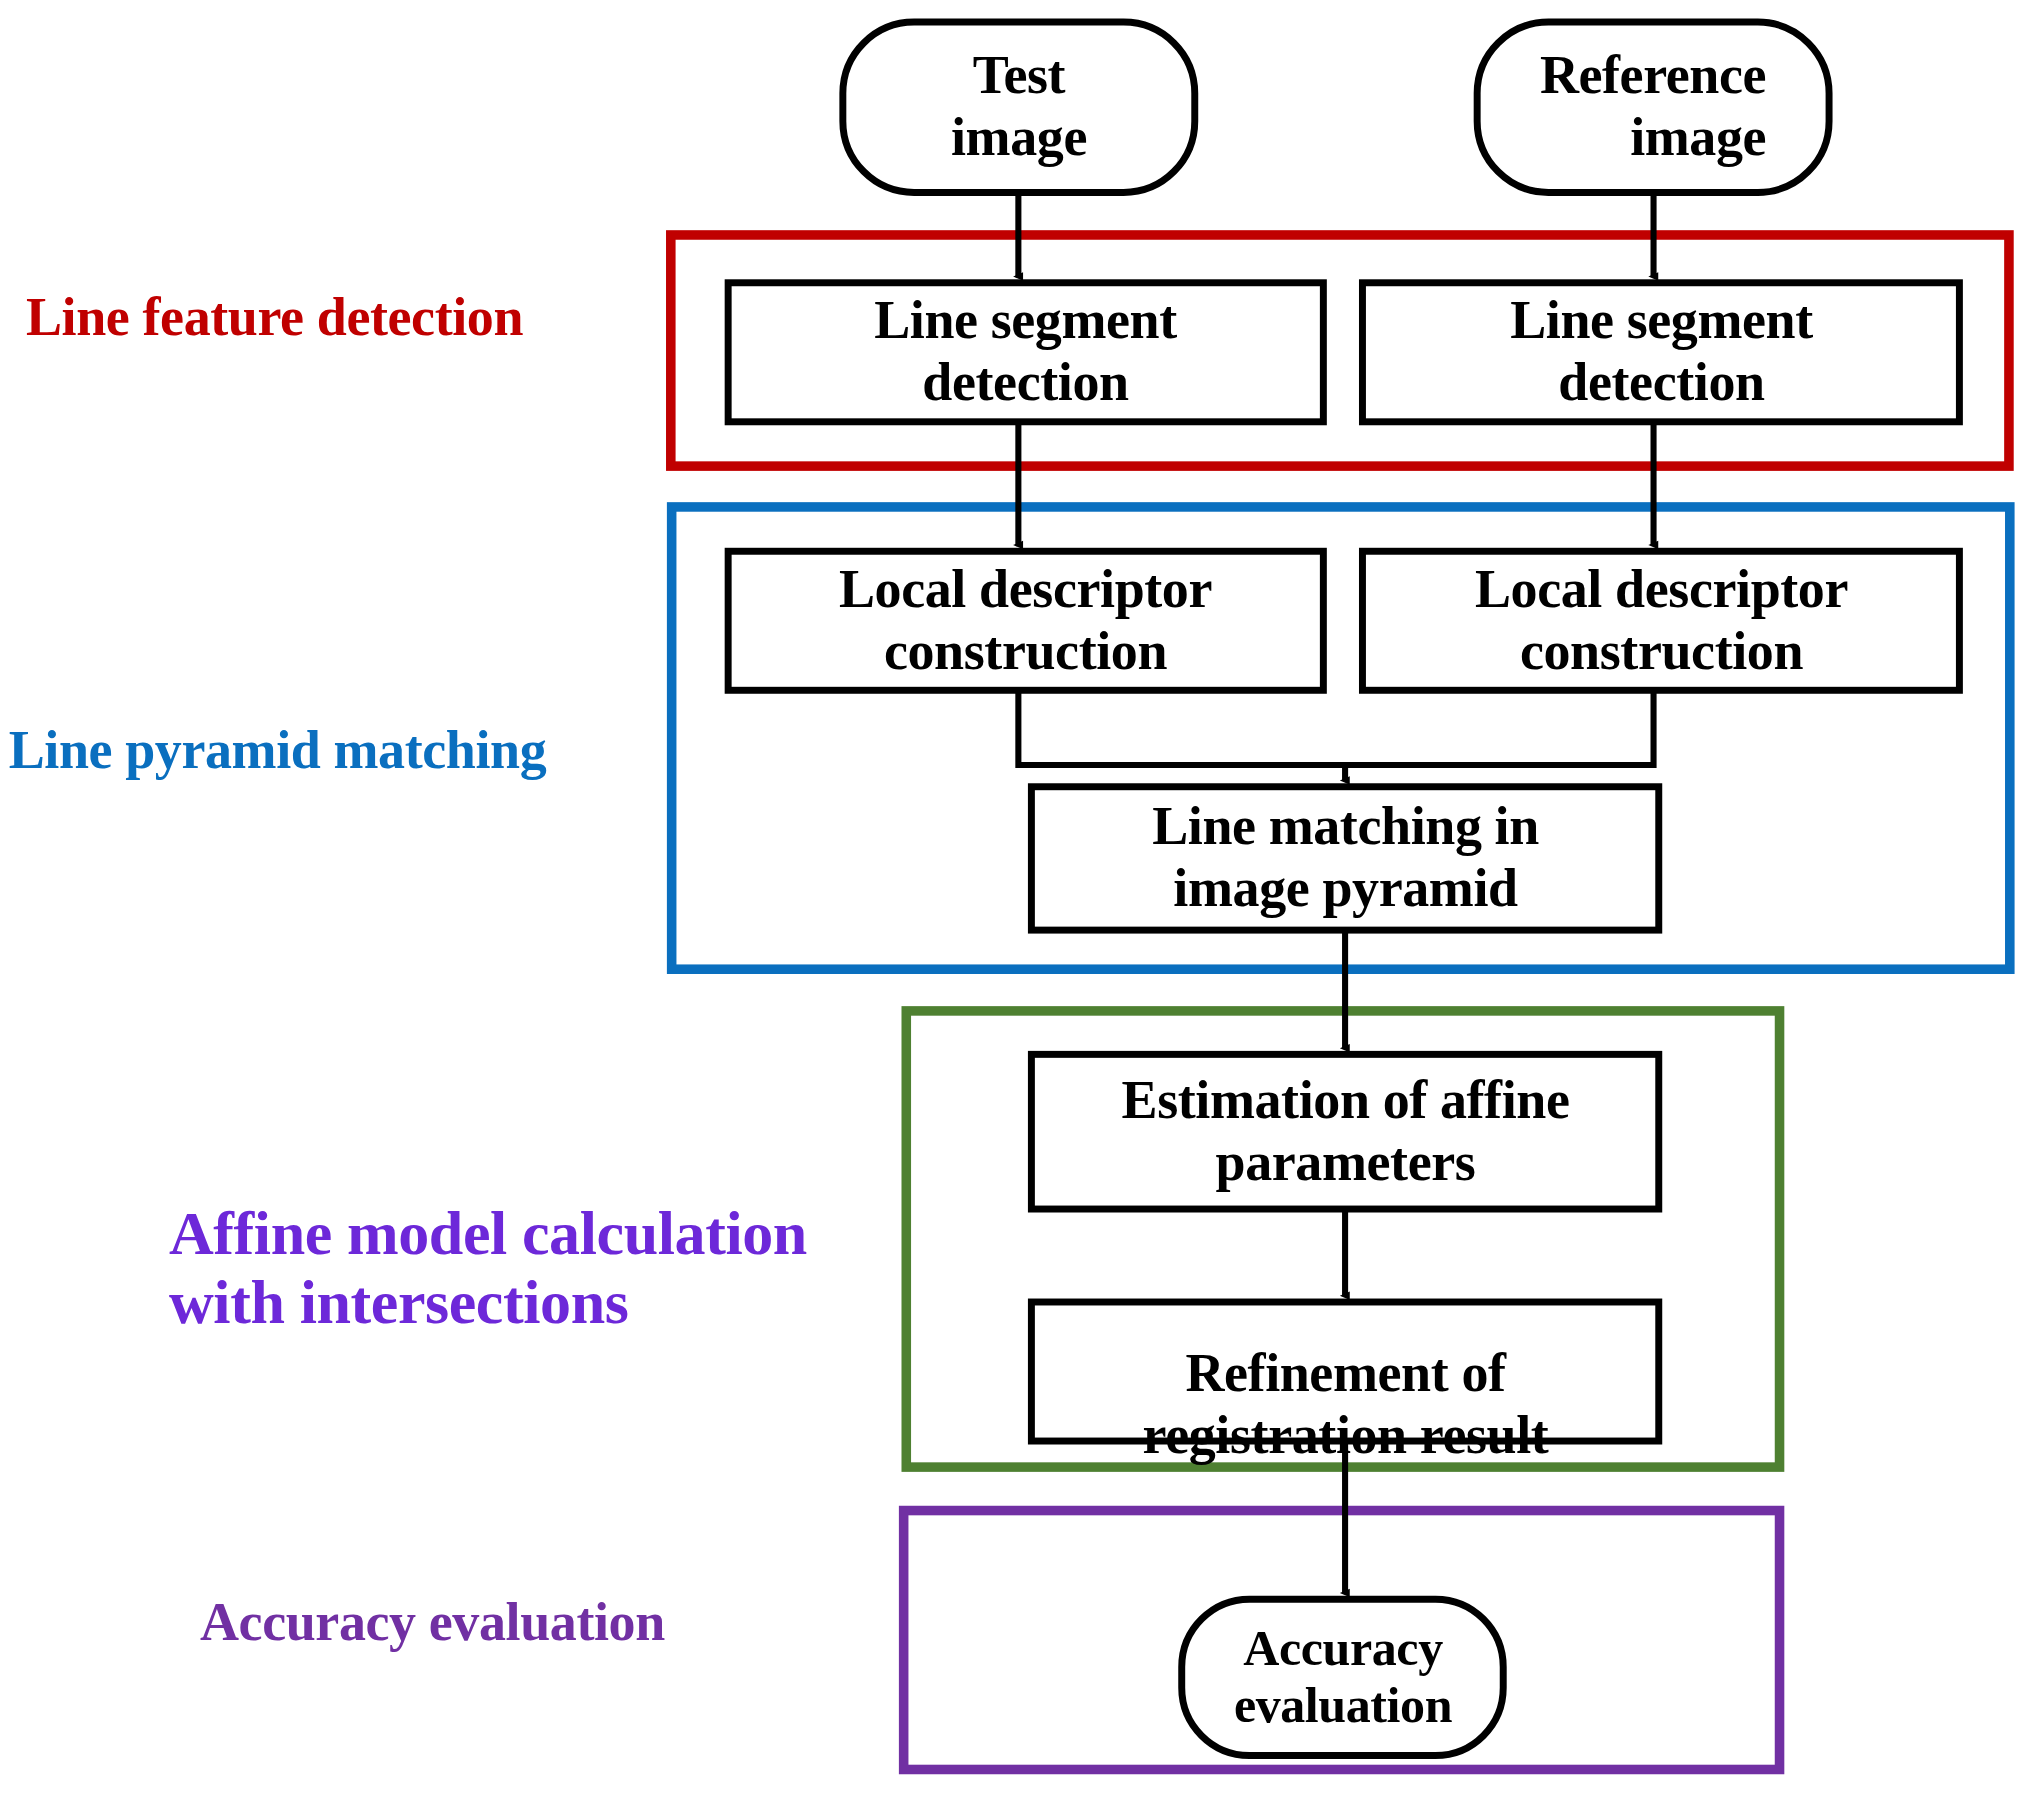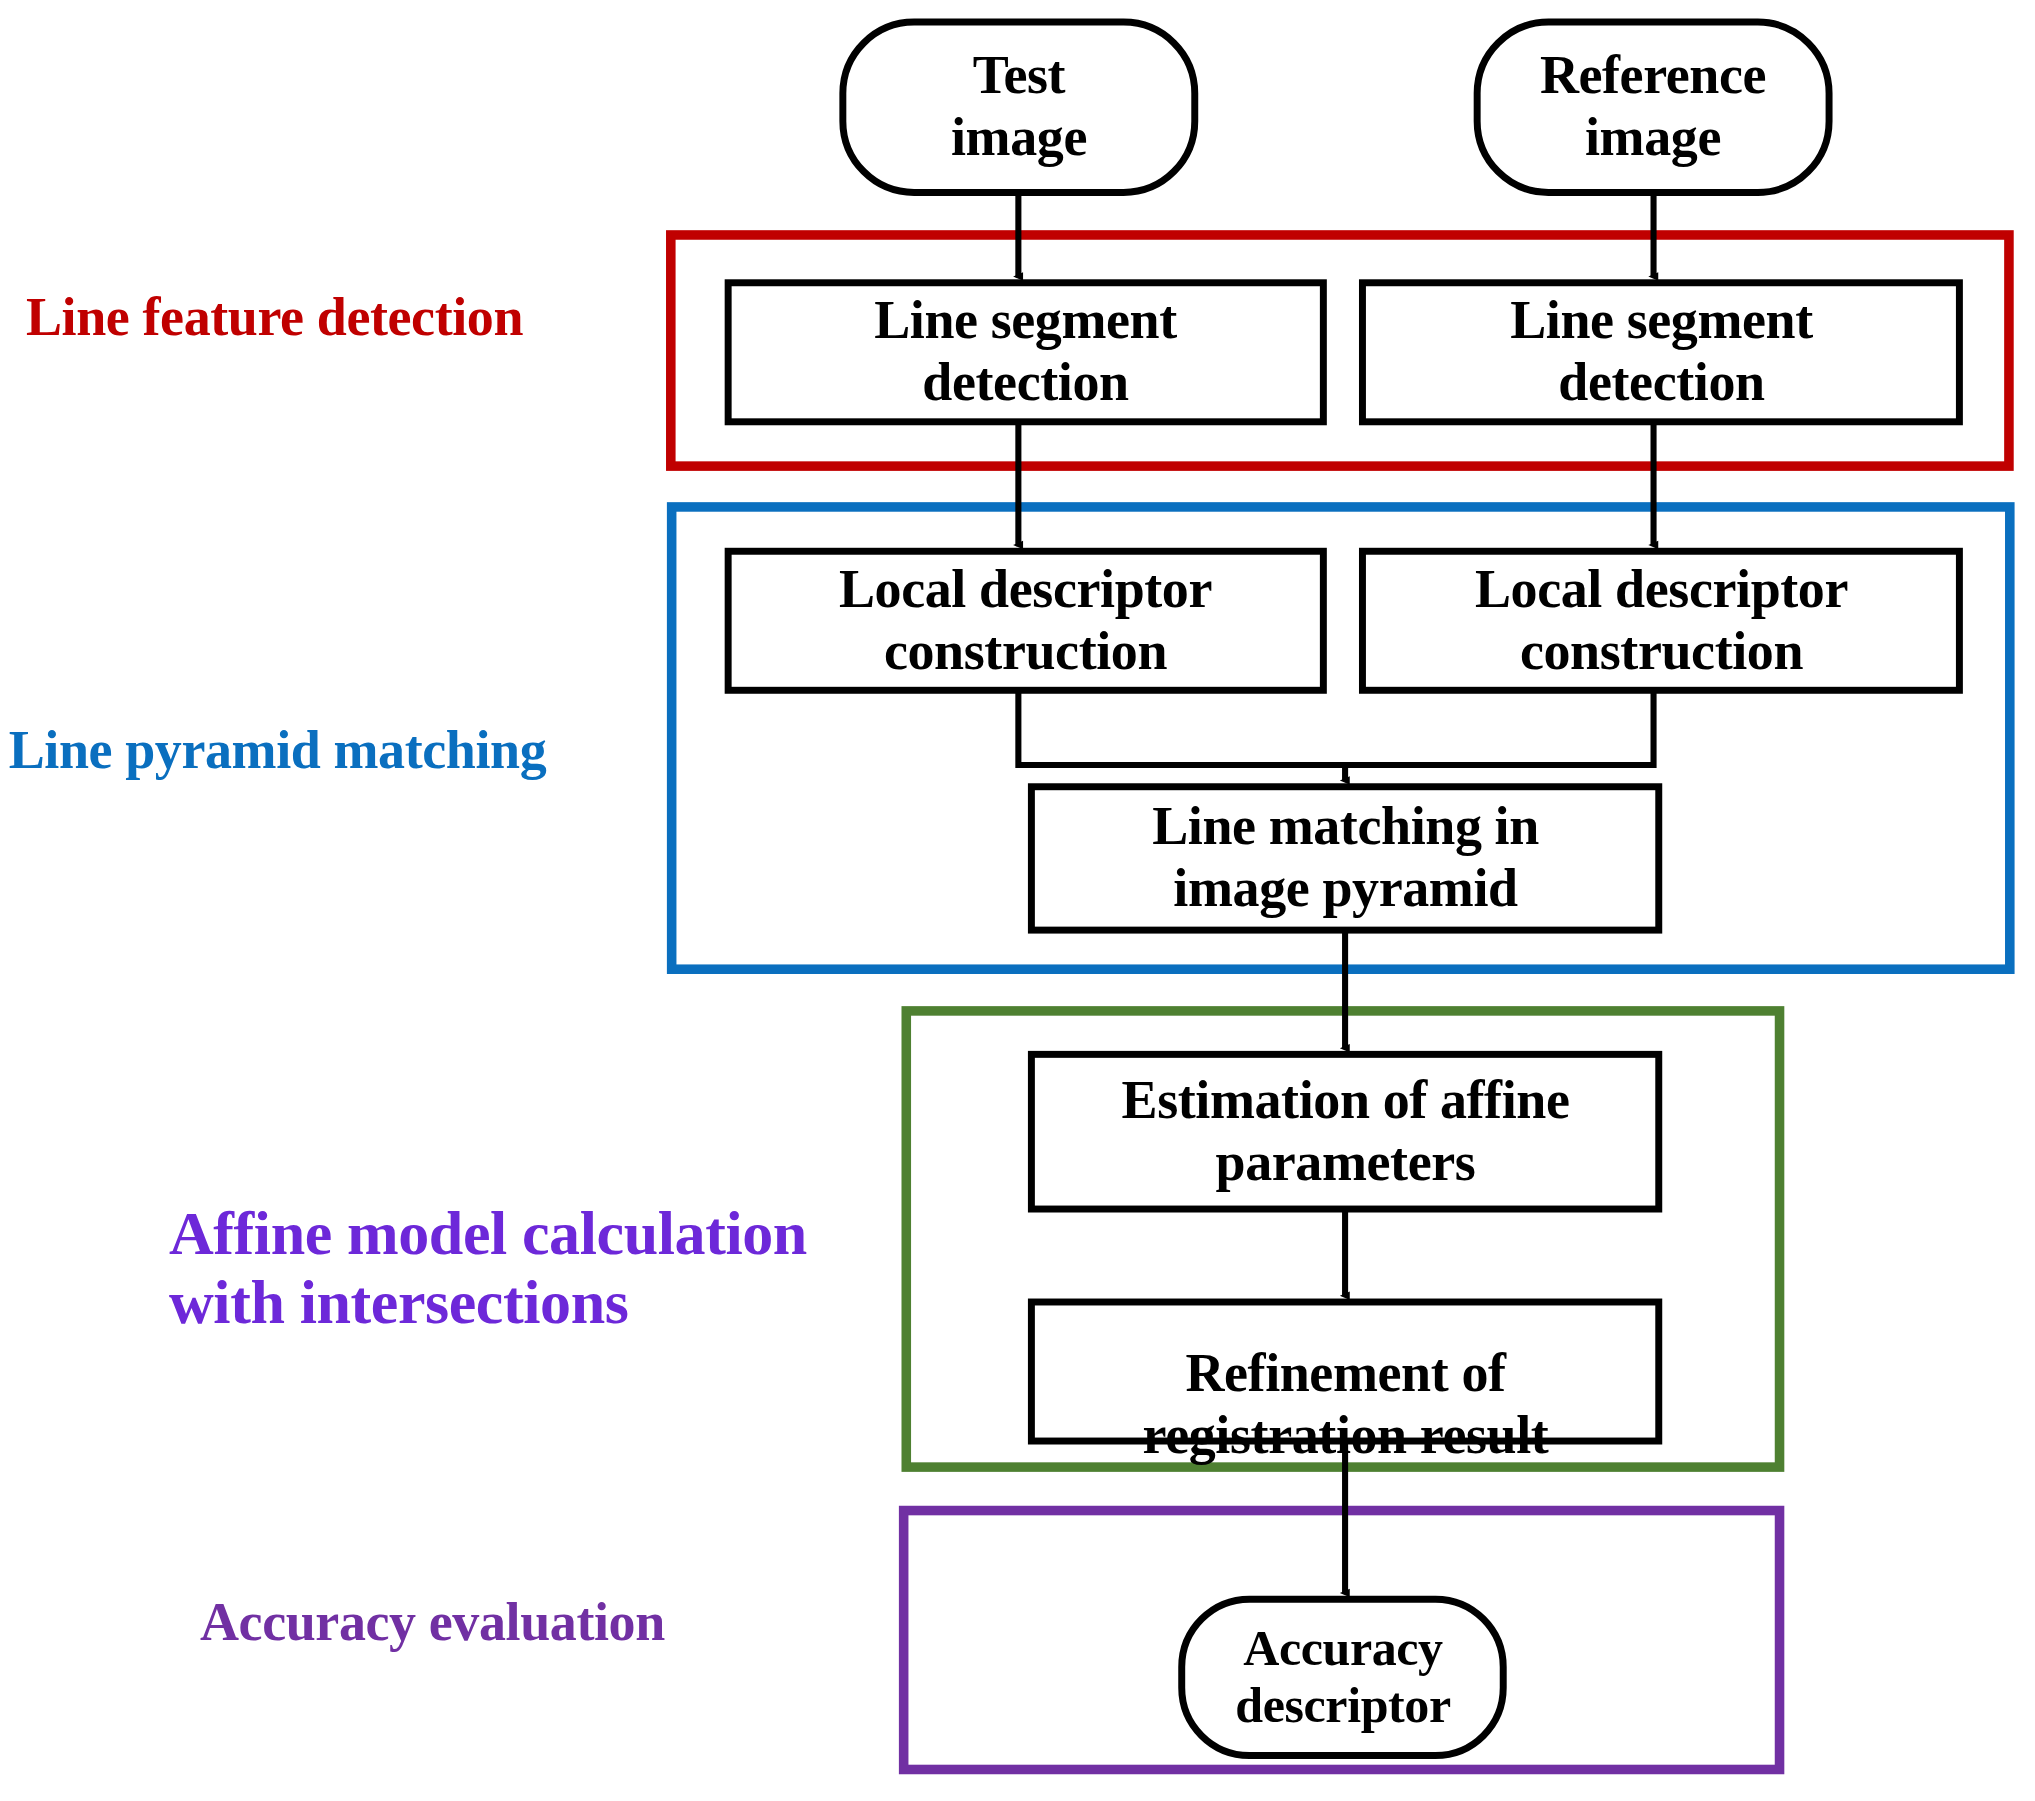--- a/index.html
+++ b/index.html
@@ -97,21 +97,21 @@
     <rect x="1187" y="1213" width="722" height="178" fill="#ffffff" stroke="#000000" stroke-width="8"></rect>
 
     <rect x="1187" y="1498" width="722" height="160" fill="#ffffff" stroke="#000000" stroke-width="8"></rect>
 
     <rect x="1360" y="1840" width="370" height="180" rx="78" ry="78" fill="#ffffff" stroke="#000000" stroke-width="8"></rect>
   </svg>
 
   <div class="node-text" style="left:843px; top:22px; width:352px; height:170px; font-size:54px;">Test
 image</div>
 
-  <div class="node-text" style="left:1477px; top:22px; width:352px; height:170px; font-size:54px;">Reference
+  <div class="node-text" style="left:1477px; top:22px; width:352px; height:170px; font-size:54px;text-align:right;">Reference
 image</div>
 
   <div class="node-text" style="left:728px; top:282px; width:595px; height:139px; font-size:54px;">Line segment
 detection</div>
 
   <div class="node-text" style="left:1363px; top:282px; width:597px; height:139px; font-size:54px;">Line segment
 detection</div>
 
   <div class="node-text" style="left:728px; top:551px; width:595px; height:139px; font-size:54px;">Local descriptor
 construction</div>
@@ -122,21 +122,21 @@
   <div class="node-text" style="left:1032px; top:1054px; width:627px; height:155px; font-size:54px;">Estimation of affine
 parameters</div>
 
   <div class="node-text" style="left:1032px; top:786px; width:627px; height:143px; font-size:54px;">Line matching in
 image pyramid</div>
 
   <div class="node-text" style="left:1032px; top:1335px; width:627px; height:139px; font-size:54px;">Refinement of
 registration result</div>
 
   <div class="node-text" style="left:1178px; top:1599px; width:330px; height:156px; font-size:50px;">Accuracy
-descriptor</div>
+evaluation</div>
 
   <div class="stage-label" style="left:26px; top:287px; width:608px; font-size:54px; color:#C00000;">Line feature detection</div>
 
   <div class="stage-label" style="left:8.7px; top:720px; width:634px; font-size:54px; color:#0A6FBF;">Line pyramid matching</div>
 
   <div class="stage-label" style="left:169px; top:1199px; width:765px; font-size:62px; color:#6d28d9;">Affine model calculation
 with intersections</div>
 
   <div class="stage-label" style="left:200px; top:1592px; width:643px; font-size:54px; color:#7130A3;">Accuracy evaluation</div>
 

